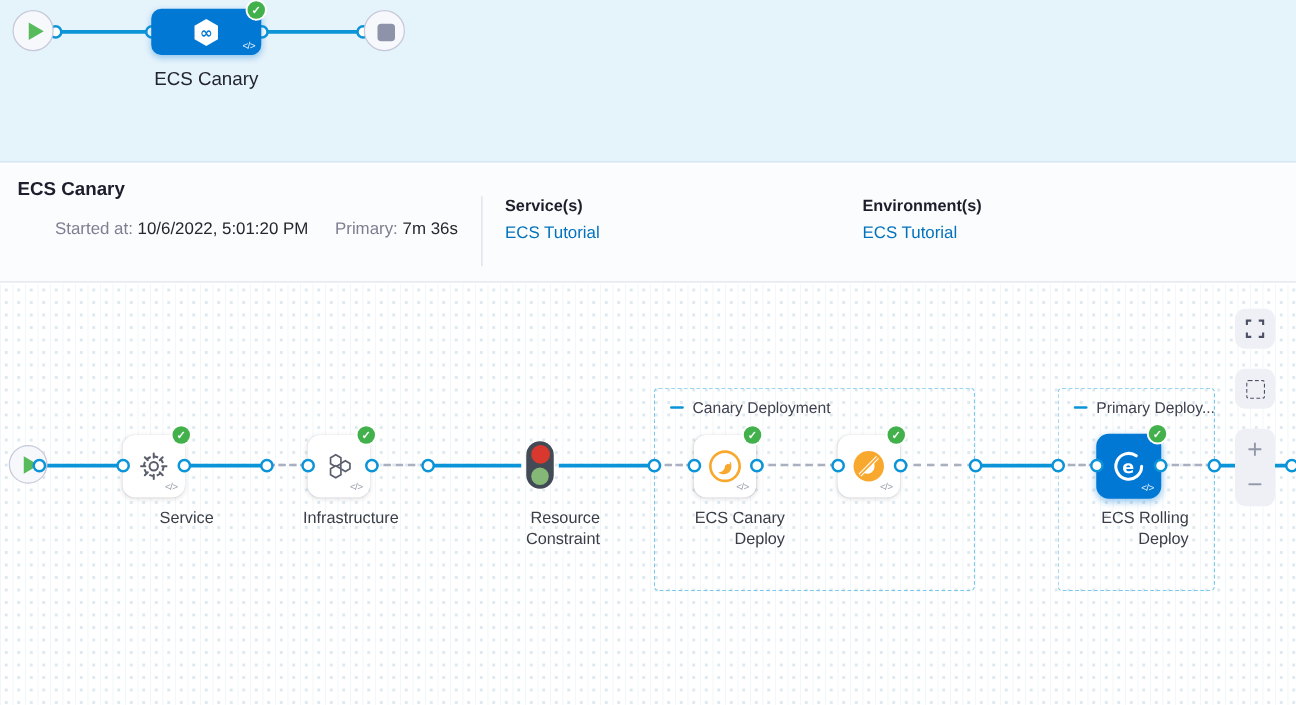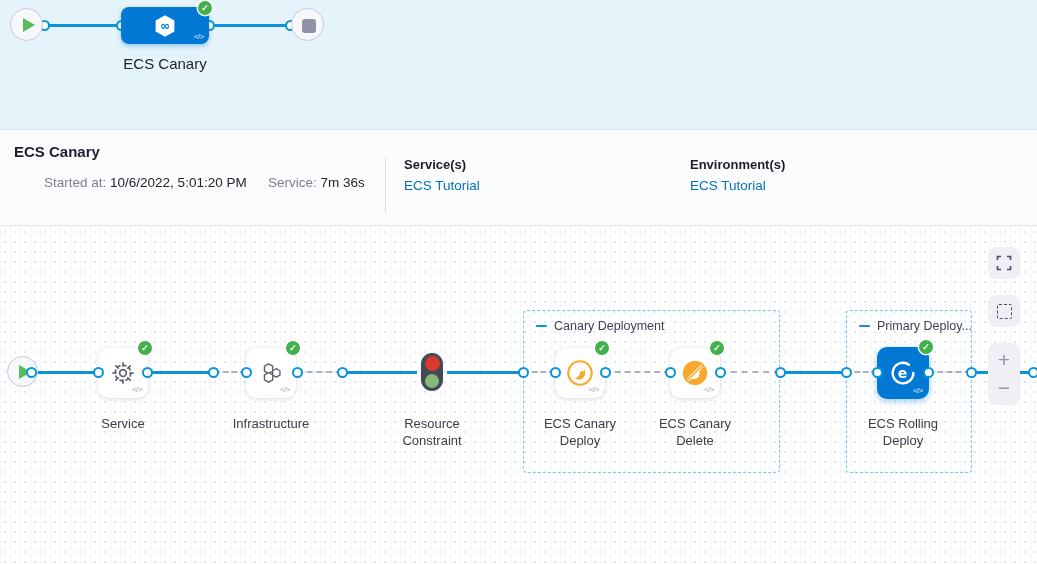--- a/index.html
+++ b/index.html
@@ -55,21 +55,21 @@
   .group { position:absolute; top:83px; height:163px; border:1px dashed #79c7ec; border-radius:4px; }
   .group-header { position:absolute; left:12px; top:8px; white-space:nowrap;
                   font-size:12.5px; color:#3f4150; cursor:pointer; }
   .minus-bar { display:inline-block; width:11px; height:2.5px; background:#0b94d8;
                border-radius:2px; vertical-align:3px; margin-right:7px; }
   .step-card { position:absolute; top:121px; width:50px; height:50px; background:#fff;
                border-radius:10px; box-shadow:0 1px 4px rgba(40,41,61,.14), 0 0 1px rgba(40,41,61,.12);
                cursor:pointer; z-index:3; }
   .step-card.blue { background:#0278d5; box-shadow:0 2px 6px rgba(2,120,213,.4); }
   .step-icon { position:absolute; left:50%; top:50%; transform:translate(-50%,-50%); }
-  .node-label { position:absolute; top:188px; width:96px; text-align:center;
+  .node-label { position:absolute; top:178px; width:96px; text-align:right;
                 font-size:13px; line-height:17px; color:#3b3d47; z-index:3; }
   #traffic-light { position:absolute; left:421px; top:126px; width:22px; height:38px;
                    background:#414a55; border-radius:11px; z-index:3; }
   #traffic-light .red { position:absolute; left:3.5px; top:3px; width:15px; height:15px;
                         border-radius:50%; background:#d8382e; }
   #traffic-light .green { position:absolute; left:4px; bottom:3px; width:14px; height:14px;
                           border-radius:50%; background:#85b877; }
 
   
   .ctrl-btn { position:absolute; left:988px; width:32px; height:32px; background:#eef0f5;
@@ -112,21 +112,21 @@
     <div id="mini-label">ECS Canary</div>
   </div>
 
   <div id="summary">
     <div id="summary-title">ECS Canary</div>
     <div class="kv" style="left:14px;margin-left:30px;">
       <span class="k">Started at:</span>
       <span>10/6/2022, 5:01:20 PM</span>
     </div>
     <div class="kv" style="left:268px;">
-      <span class="k">Service:</span>
+      <span class="k">Primary:</span>
       <span>7m 36s</span>
     </div>
     <div id="summary-divider"></div>
     <div class="col" style="left:404px;">
       <div class="col-label">Service(s)</div>
       <div class="col-link">ECS Tutorial</div>
     </div>
     <div class="col" style="left:670px;margin-left:20px;">
       <div class="col-label">Environment(s)</div>
       <div class="col-link">ECS Tutorial</div>
@@ -226,21 +226,20 @@
     <div class="step-card" style="left:670px;">
       <svg class="step-icon" width="30" height="30" viewBox="0 0 32 32">
         <circle cx="16" cy="16" r="13" fill="#f8a92d"></circle>
         <path d="M10.5 21c3.6-.5 5.3-2.6 5.5-5.7l4.3-2.9c.9 2.4 1.3 6.9-2.3 9.1-2.5 1.4-5.4.9-7.5-.5z" fill="#fff"></path>
         <line x1="8.5" y1="23.5" x2="23.5" y2="8.5" stroke="#fff" stroke-width="3.4"></line>
         <line x1="8.5" y1="23.5" x2="23.5" y2="8.5" stroke="#f8a92d" stroke-width="1.5"></line>
       </svg>
       <div class="badge" style="left:40px; top:-7px;"></div>
       <span class="code-glyph" style="right:6px; bottom:4px;">&lt;/&gt;</span>
     </div>
-    <div class="node-label" style="left:647px;">ECS Canary Delete</div>
 
     <div class="step-card blue" style="left:877px; top:120px; width:52px; height:52px;">
       <svg class="step-icon" width="30" height="30" viewBox="0 0 32 32">
         <path d="M27 16a11 11 0 1 1-4.6-8.9" fill="none" stroke="#fff" stroke-width="2.6" stroke-linecap="round"></path>
         <text x="15.5" y="21.5" text-anchor="middle" font-size="15" font-weight="bold" fill="#fff" font-family="DejaVu Sans, sans-serif">e</text>
       </svg>
       <div class="badge" style="left:42px; top:-7px;"></div>
       <span class="code-glyph white" style="right:6px; bottom:4px;">&lt;/&gt;</span>
     </div>
     <div class="node-label" style="left:855px;">ECS Rolling Deploy</div>

